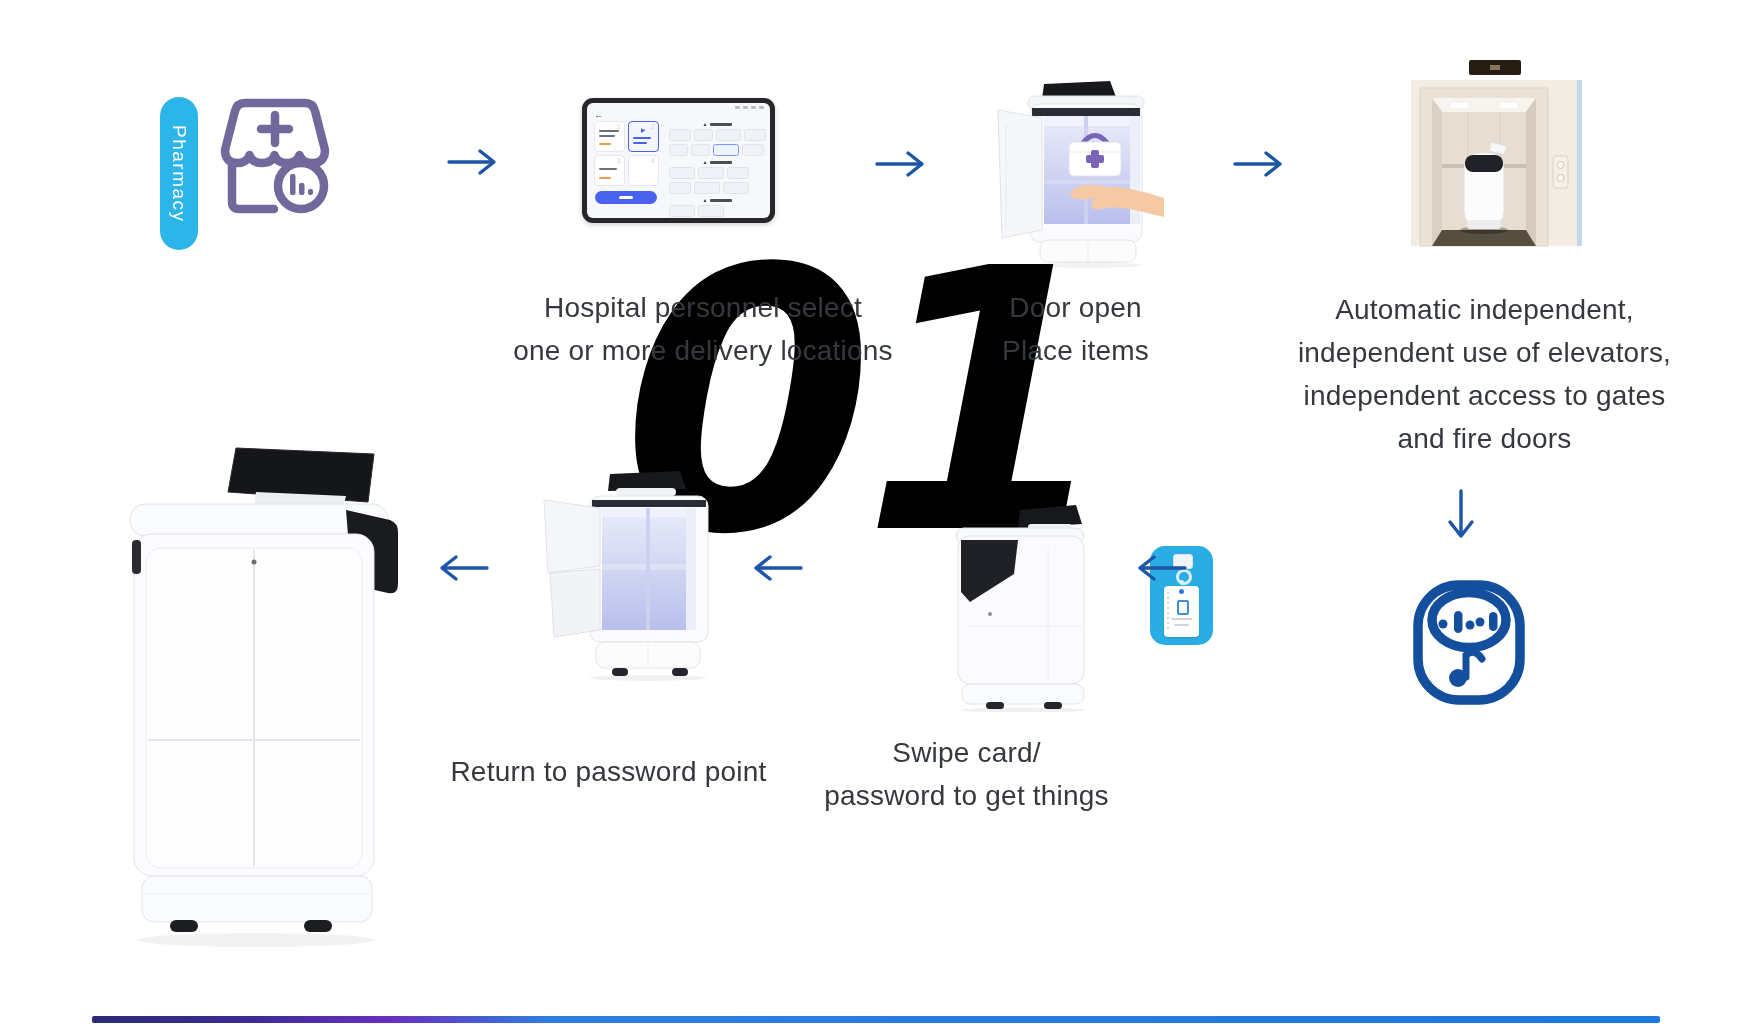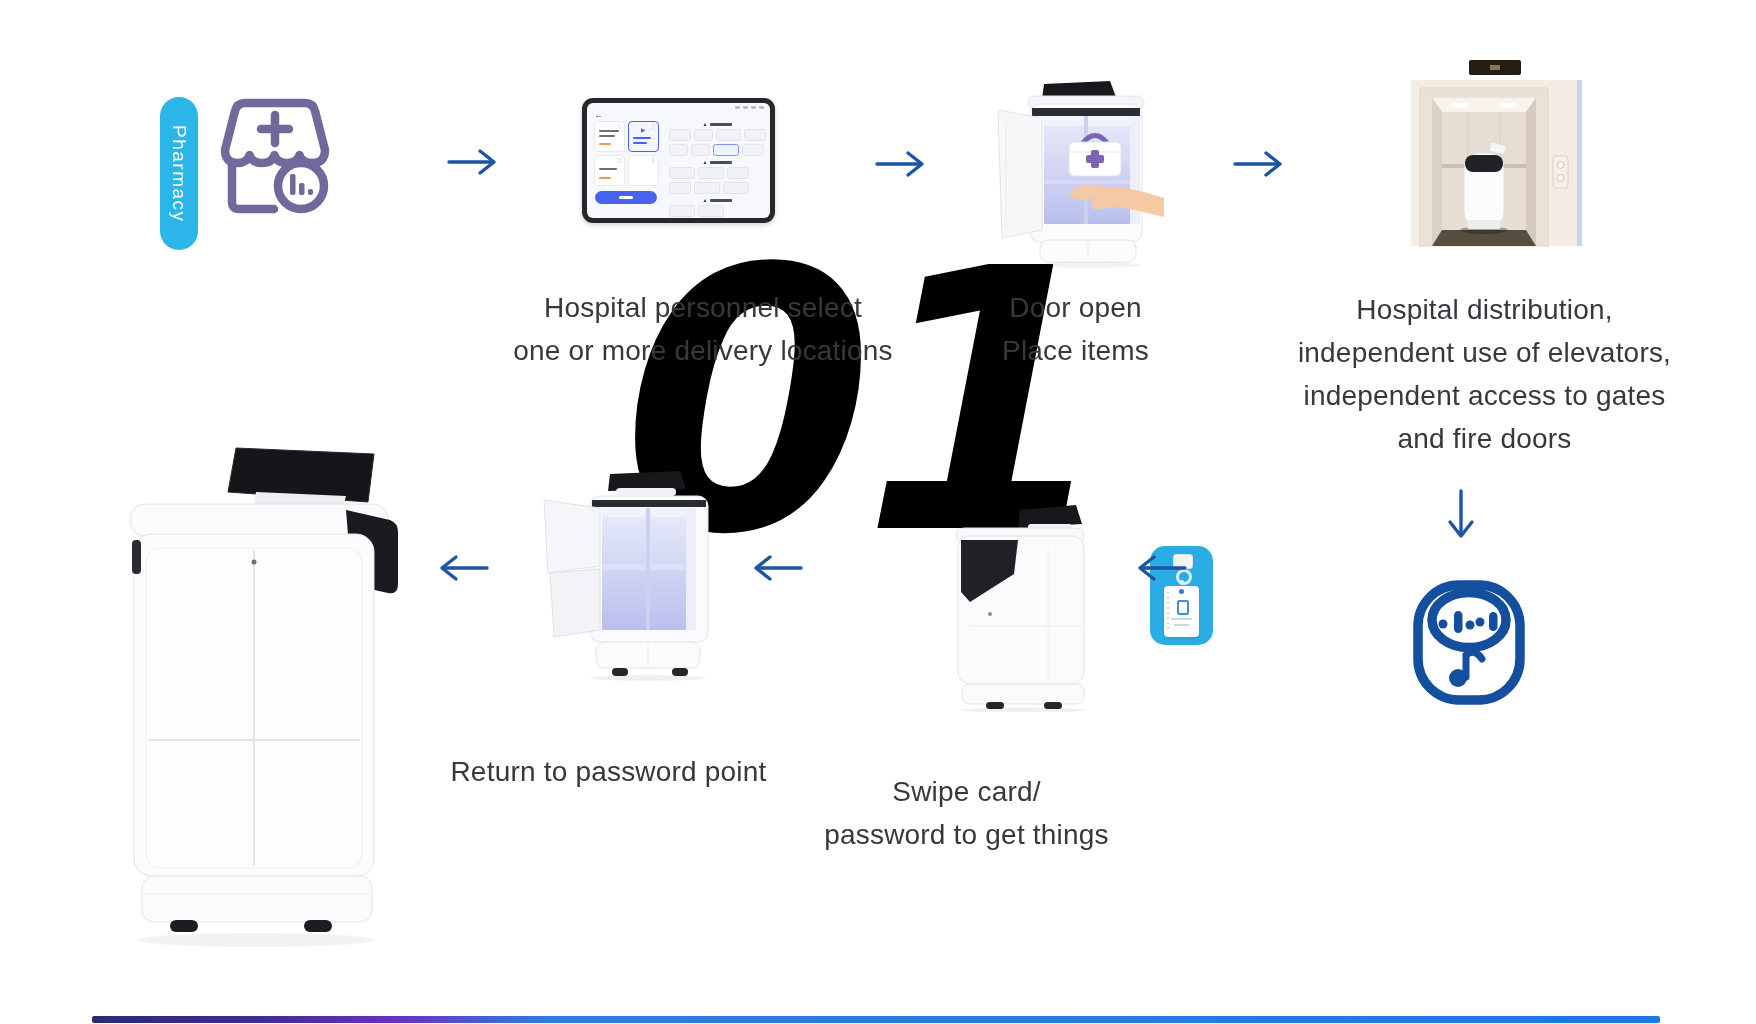--- a/index.html
+++ b/index.html
@@ -377,26 +377,26 @@
 
   <div class="cap" style="left:483px;top:286px;width:440px">
     <div>Hospital personnel select</div>
     <div>one or more delivery locations</div>
   </div>
   <div class="cap" style="left:928px;top:286px;width:295px">
     <div>Door open</div>
     <div>Place items</div>
   </div>
   <div class="cap" style="left:1262px;top:288px;width:445px">
-    <div>Hospital distribution,</div>
+    <div>Automatic independent,</div>
     <div>independent use of elevators,</div>
     <div>independent access to gates</div>
     <div>and fire doors</div>
   </div>
-  <div class="cap" style="left:744px;top:770px;width:445px">
+  <div class="cap" style="left:744px;top:731px;width:445px">
     <div>Swipe card/</div>
     <div>password to get things</div>
   </div>
   <div class="cap" style="left:386px;top:750px;width:445px">
     <div>Return to password point</div>
   </div>
 
   <div class="bottom-bar"></div>
 </div>
 

